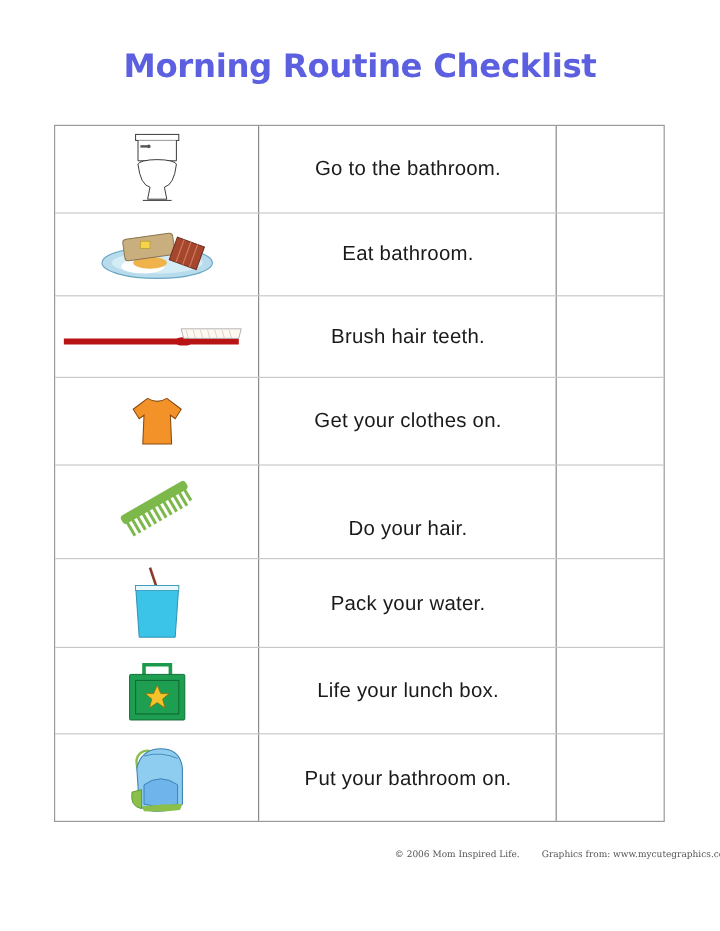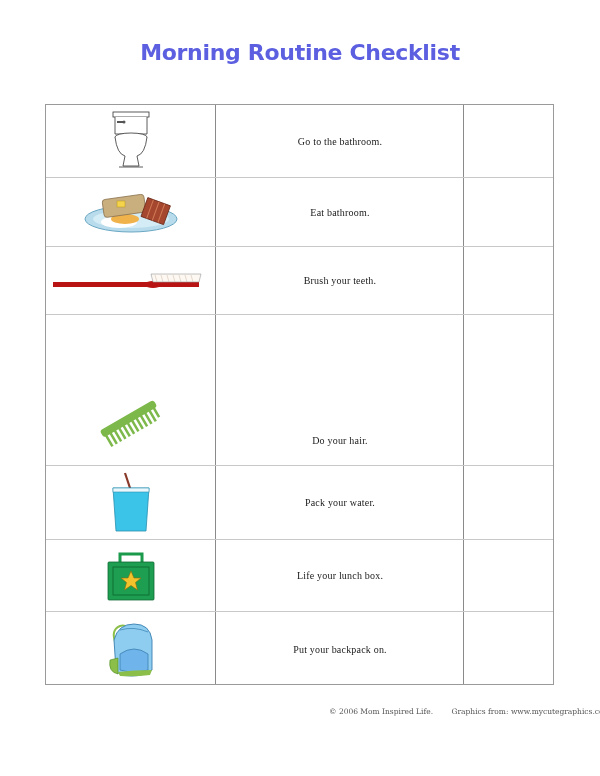--- a/index.html
+++ b/index.html
@@ -1,31 +1,31 @@
 <!DOCTYPE html>
 <html><head>
 <meta charset="utf-8">
 <style>
   html, body { margin: 0; padding: 0; background: #ffffff; }
   body { width: 600px; height: 776px; position: relative; overflow: hidden; font-family: "DejaVu Sans", sans-serif; }
   .title {
     position: absolute; left: 0; width: 600px; top: 40px; text-align: center;
-    font-family: "DejaVu Sans", sans-serif; font-weight: bold; font-size: 22px;
+    font-family: "DejaVu Sans", sans-serif; font-weight: bold; font-size: 27px;
     letter-spacing: -0.3px;
   }
   .table {
     position: absolute; left: 45px; top: 104px; width: 509px; height: 581px;
     border: 1px solid #9a9a9a; box-sizing: border-box;
   }
   .vline { position: absolute; top: 0; bottom: 0; width: 1px; background: #8a8a8a; }
   .row { position: absolute; left: 0; right: 0; border-bottom: 1px solid #c8c8c8; box-sizing: border-box; }
   .row:last-child { border-bottom: none; }
   .cell-icon { position: absolute; left: 0; width: 170px; top: 0; bottom: 0; display: flex; align-items: center; justify-content: center; }
   .cell-text { position: absolute; left: 170px; width: 248px; top: 0; bottom: 0; display: flex; align-items: center; justify-content: center;
-    font-family: Liberation Serif, serif; font-size: 10px; color: #1a1a1a; letter-spacing: 0.2px; }
+    font-family: Liberation Sans, sans-serif; font-size: 17px; color: #1a1a1a; letter-spacing: 0.2px; }
   .cell-check { position: absolute; left: 418px; right: 0; top: 0; bottom: 0; }
   .footer { position: absolute; top: 707px; left: 329px; font-family: "DejaVu Serif", serif; font-size: 7.5px; color: #555; white-space: nowrap; }
   .footer span + span { margin-left: 16px; }
 </style>
 </head>
 <body>
 
 <div class="title" style="color:#5b5fe0">Morning Routine Checklist</div>
 
 <div class="table">
@@ -70,24 +70,33 @@
   </div>
 
   <div class="row" style="top:142px;height:68px">
     <div class="cell-icon" style="justify-content:flex-start;padding-left:7px">
       <svg width="150" height="20" viewBox="0 0 150 20">
         <path d="M0 11 H94 Q100 9 106 11 H146 V16 H106 Q100 18 94 16 H0 Z" fill="#b81414"></path>
         <path d="M98 3 H148 L146 11 H100 Z" fill="#fdf8f2" stroke="#999" stroke-width="0.6"></path>
         <path d="M102 4 L104 11 M108 4 L110 11 M114 4 L116 11 M120 4 L122 11 M126 4 L128 11 M132 4 L134 11 M138 4 L140 11" stroke="#c8b8a8" stroke-width="0.5"></path>
       </svg>
     </div>
-    <div class="cell-text">Brush your teeth.</div>
+    <div class="cell-text">Brush hair teeth.</div>
     <div class="cell-check"></div>
   </div>
 
+  <div class="row" style="top:210px;height:73px">
+    <div class="cell-icon">
+      <svg width="44" height="44" viewBox="0 0 44 44">
+        <path d="M14 3 Q22 8 30 3 L42 12 L37 20 L33 17 L34 41 H10 L11 17 L7 20 L2 12 Z" fill="#f4922a" stroke="#8a4a10" stroke-width="0.9"></path>
+      </svg>
+    </div>
+    <div class="cell-text">Get your clothes on.</div>
+    <div class="cell-check"></div>
+  </div>
 
   <div class="row" style="top:283px;height:78px">
     <div class="cell-icon" style="align-items:flex-start;padding-top:8px;box-sizing:border-box">
       <svg width="70" height="54" viewBox="0 0 70 54">
         <g transform="rotate(-30 35 27)">
           <rect x="4" y="18" width="62" height="8" rx="3" fill="#7db84a"></rect>
           <g fill="#7db84a">
             <rect x="6" y="24" width="2.5" height="14"></rect>
               <rect x="11" y="24" width="2.5" height="14"></rect>
             <rect x="16" y="24" width="2.5" height="14"></rect>
@@ -137,21 +146,21 @@
     <div class="cell-icon">
       <svg width="54" height="58" viewBox="0 0 54 58">
         <path d="M12 24 Q6 10 16 6 Q22 4 24 10" fill="none" stroke="#8cbf4a" stroke-width="2"></path>
         <path d="M10 20 Q14 4 30 4 Q46 4 48 20 L48 50 Q40 56 28 56 Q14 56 12 50 Z" fill="#8ecdf0" stroke="#3a80b0" stroke-width="0.9"></path>
         <path d="M6 40 Q4 52 14 54 L14 38 Z" fill="#8cbf4a" stroke="#4a8a20" stroke-width="0.6"></path>
         <path d="M16 34 Q30 24 44 34 L44 50 Q30 54 16 50 Z" fill="#6fb5ec" stroke="#3a80b0" stroke-width="0.8"></path>
         <path d="M14 52 Q30 50 48 50 L46 55 Q30 57 16 56 Z" fill="#8cbf4a"></path>
         <path d="M16 10 Q30 6 44 12" fill="none" stroke="#3a80b0" stroke-width="0.7"></path>
       </svg>
     </div>
-    <div class="cell-text">Put your backpack on.</div>
+    <div class="cell-text">Put your bathroom on.</div>
     <div class="cell-check"></div>
   </div>
 </div>
 
 <div class="footer">
   <span>© 2006 Mom Inspired Life.</span>
   <span>Graphics from: www.mycutegraphics.com</span>
 </div>
 
 </body></html>

